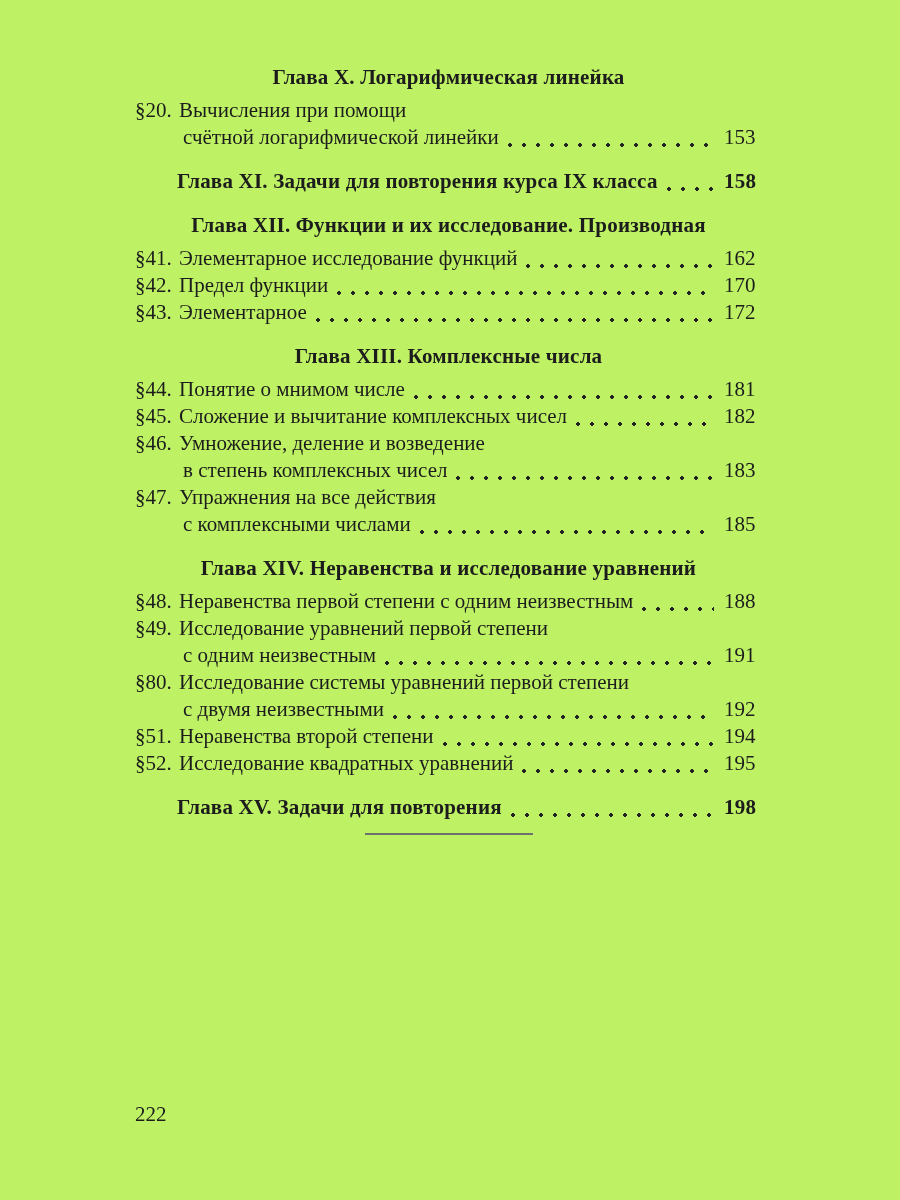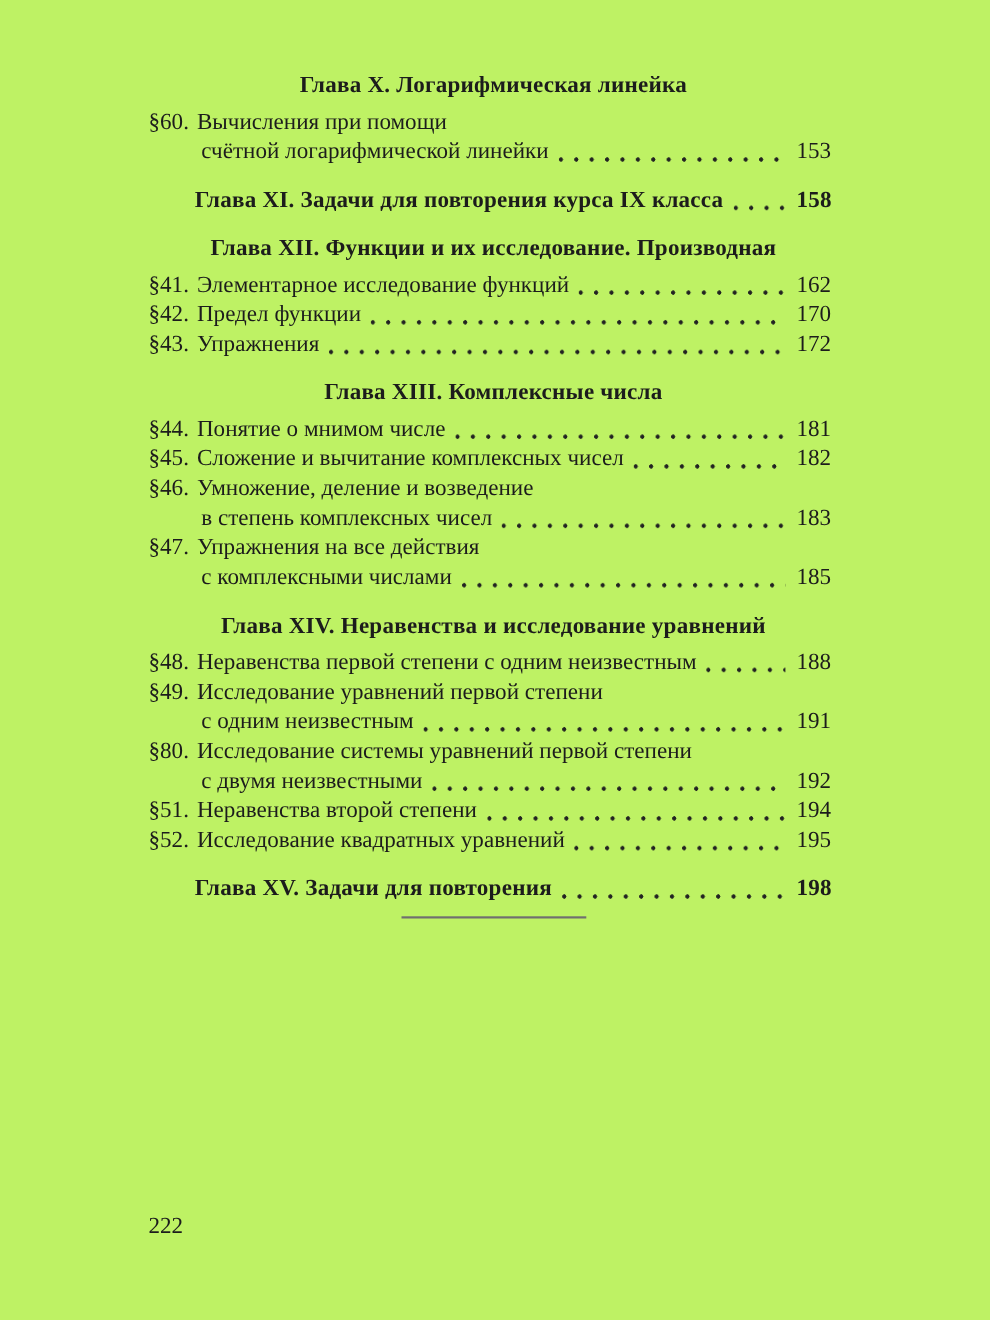--- a/index.html
+++ b/index.html
@@ -72,21 +72,21 @@
     line-height: 27px;
   }
 </style>
 </head>
 <body>
 
 <div class="page">
   <div class="toc" id="toc">
       <div class="row heading-row"><span class="label">Глава X. Логарифмическая линейка</span></div>
       <div class="row entry-row">
-        <span class="num">§60.</span>
+        <span class="num">§20.</span>
         <span class="label">Вычисления при помощи</span>
       </div>
       <div class="row cont-row">
         <span class="label">счётной логарифмической линейки</span>
         <span class="leader"></span>
         <span class="pagenum">153</span>
       </div>
       <div class="row chapter-row">
         <span class="label">Глава XI. Задачи для повторения курса IX класса</span>
         <span class="leader"></span>
@@ -100,21 +100,21 @@
         <span class="pagenum">162</span>
       </div>
       <div class="row entry-row">
         <span class="num">§42.</span>
         <span class="label">Предел функции</span>
         <span class="leader"></span>
         <span class="pagenum">170</span>
       </div>
       <div class="row entry-row">
         <span class="num">§43.</span>
-        <span class="label">Упражнения</span>
+        <span class="label">Элементарное</span>
         <span class="leader"></span>
         <span class="pagenum">172</span>
       </div>
       <div class="row heading-row"><span class="label">Глава XIII. Комплексные числа</span></div>
       <div class="row entry-row">
         <span class="num">§44.</span>
         <span class="label">Понятие о мнимом числе</span>
         <span class="leader"></span>
         <span class="pagenum">181</span>
       </div>

